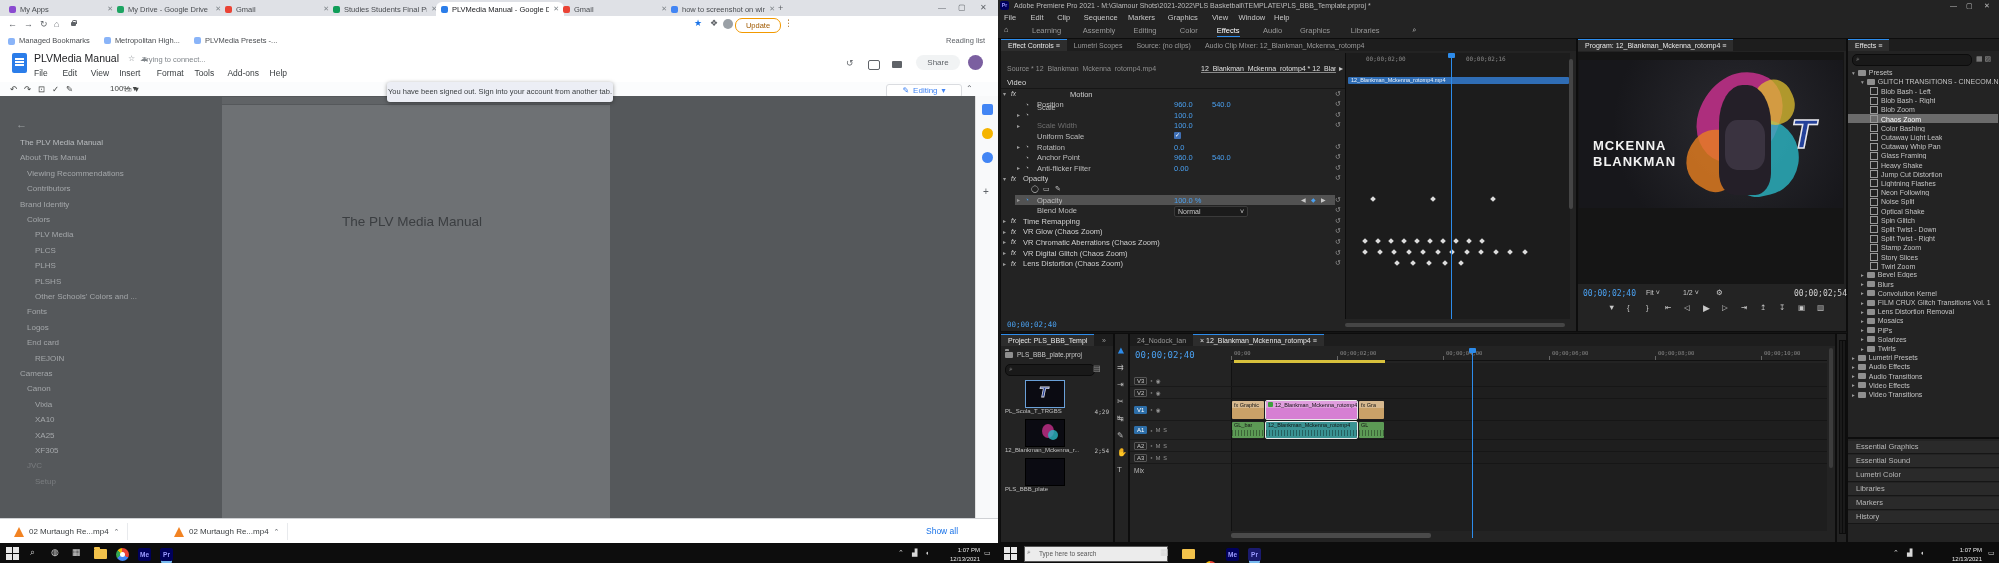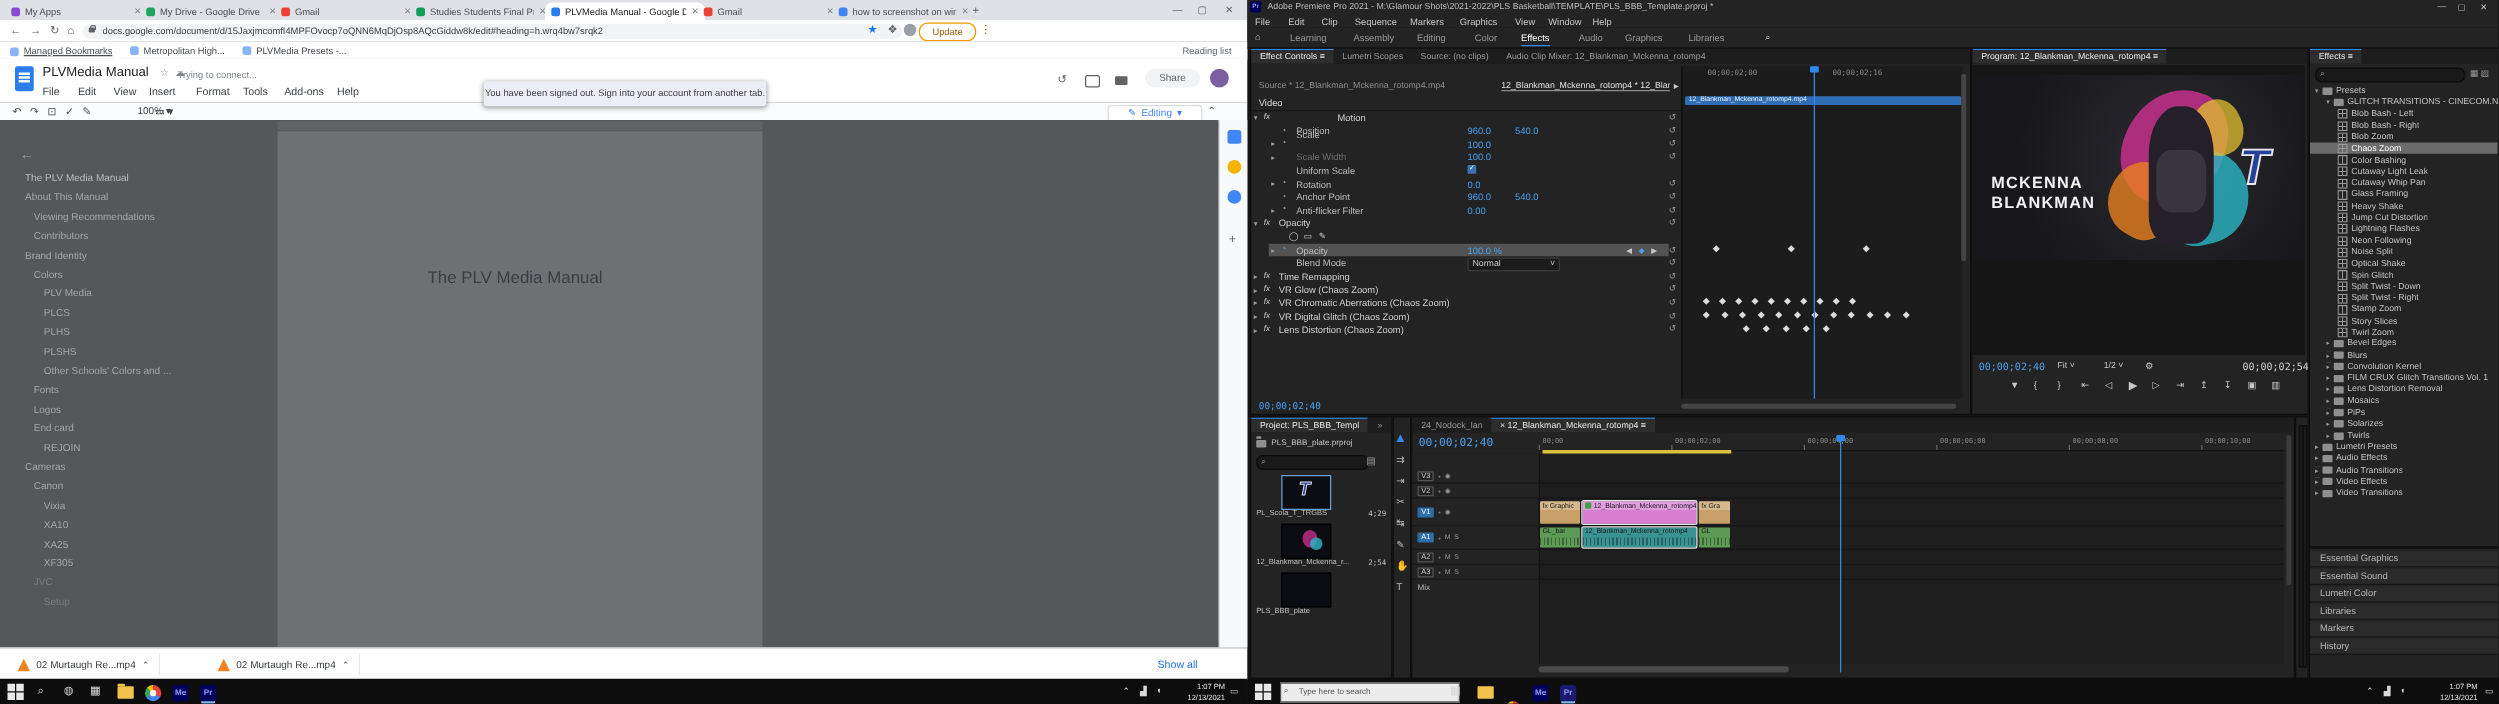--- a/index.html
+++ b/index.html
@@ -45,21 +45,21 @@
   
   #pagearea{left:0;top:96px;width:975px;height:422px;background:#55585b;}
   #pagerect{left:222px;top:9px;width:388px;height:413px;background:#6e7174;}
   #rulerbar{left:222px;top:1px;width:388px;height:7px;background:#606366;}
   #docbigtitle{left:98px;top:118px;width:380px;text-align:center;font-size:13.5px;color:#3b3e41;}
   #outline{left:0;top:14px;width:215px;height:404px;}
   #backarrow{left:16px;top:22px;font-size:11px;color:#9ea1a4;}
   .outitem{font-size:8px;color:#a4a7aa;white-space:nowrap;overflow:hidden;width:190px;}
   #docsidebar{left:975px;top:96px;width:23px;height:422px;background:#f8f9fa;border-left:1px solid #e0e0e0;}
   .sbic{left:6px;width:11px;height:11px;border-radius:2px;}
-  #toast{left:387px;top:65px;width:226px;height:20px;background:#eceef5;border-radius:3px;
+  #toast{left:387px;top:82px;width:226px;height:20px;background:#eceef5;border-radius:3px;
     box-shadow:0 1px 4px rgba(0,0,0,.4);font-size:7.5px;color:#3c4043;text-align:center;line-height:20px;}
   #dialog{left:238px;top:241px;width:520px;height:84px;background:#fff;border-radius:8px;
     box-shadow:0 4px 16px rgba(0,0,0,.45);}
   #dlgtitle{left:14px;top:11px;font-size:12.5px;color:#202124;}
   #dlgbody{left:14px;top:33px;font-size:9.5px;color:#5f6368;}
   #dlgbtn{left:465px;top:53px;width:44px;height:18px;border:1px solid #dadce0;border-radius:4px;
     color:#1a73e8;font-size:9px;font-weight:bold;text-align:center;line-height:18px;}
   #dlbar{left:0;top:518px;width:998px;height:25px;background:#fff;border-top:1px solid #cfd1d4;}
   .dlchip{top:4px;height:17px;display:flex;align-items:center;gap:5px;font-size:8px;color:#3c4043;
     padding:0 8px;border-right:1px solid #e8eaed;}
@@ -150,31 +150,30 @@
       </div>
     <div class="abs" style="left:938px;top:3px;font-size:8px;color:#5f6368;">—</div>
     <div class="abs" style="left:958px;top:3px;font-size:8px;color:#5f6368;">▢</div>
     <div class="abs" style="left:980px;top:3px;font-size:8px;color:#5f6368;">✕</div>
 
     <div id="addrbar" class="abs"></div>
     <div class="abs navic" style="left:8px;">←</div>
     <div class="abs navic" style="left:24px;">→</div>
     <div class="abs navic" style="left:40px;">↻</div>
     <div class="abs navic" style="left:54px;">⌂</div>
-    <div id="urlpill" class="abs">docs.google.com/document/d/15JaxjmcomfI4MPFOvocp7oQNN6MqDjOsp8AQcGiddw8k/edit#heading=h.wrq4bw7srqk2</div>
     <div class="abs lockt"></div>
     <div class="abs lockb"></div>
     <div class="abs" style="left:694px;top:18px;font-size:9px;color:#1a73e8;">★</div>
     <div class="abs" style="left:710px;top:18px;font-size:9px;color:#5f6368;">❖</div>
     <div class="abs" style="left:723px;top:19px;width:10px;height:10px;border-radius:50%;background:#9aa0a6;"></div>
     <div id="updatepill" class="abs">Update</div>
     <div class="abs" style="left:784px;top:18px;font-size:9px;color:#a05a00;">⋮</div>
 
     <div id="bookmarks" class="abs">
-        <div style="position: static; display: flex; align-items: flex-end; gap: 4px; text-decoration: underline;">
+        <div style="position: static; display: flex; align-items: flex-end; gap: 4px;">
           <div class="bmkic" style="position: static;"></div>
           <div style="position: static;">Managed Bookmarks</div>
         </div>
         <div style="position: static; display: flex; align-items: center; gap: 4px;">
           <div class="bmkic" style="position: static;"></div>
           <div style="position: static;">Metropolitan High...</div>
         </div>
         <div style="position: static; display: flex; align-items: center; gap: 4px;">
           <div class="bmkic" style="position: static;"></div>
           <div style="position: static;">PLVMedia Presets -...</div>

